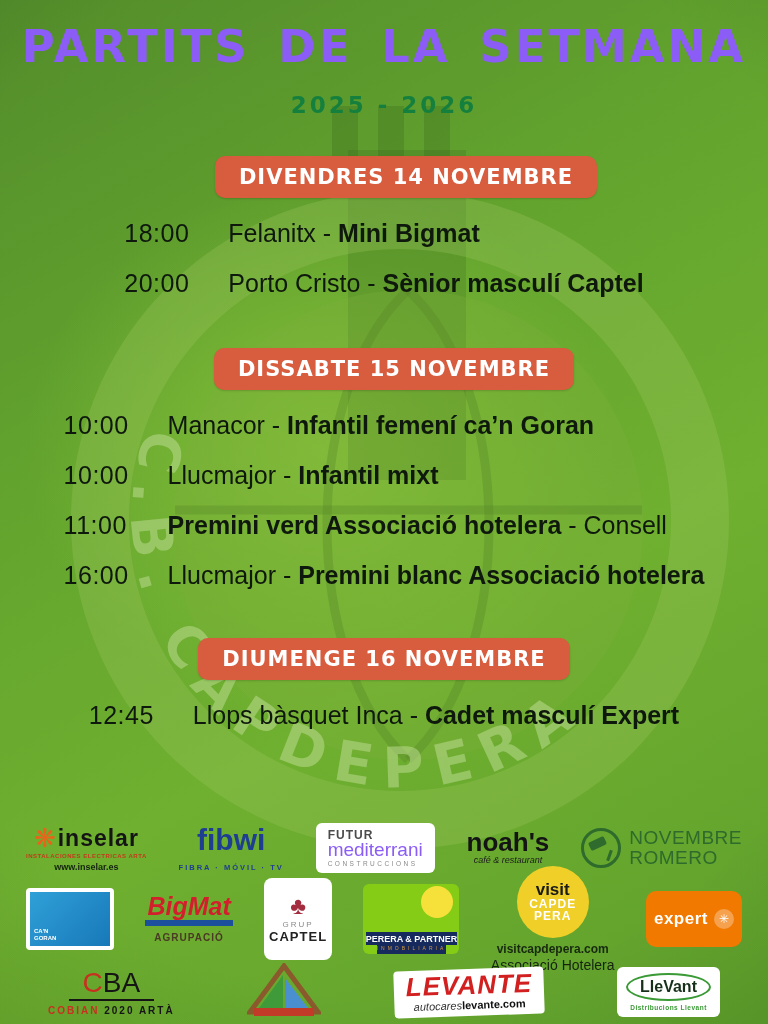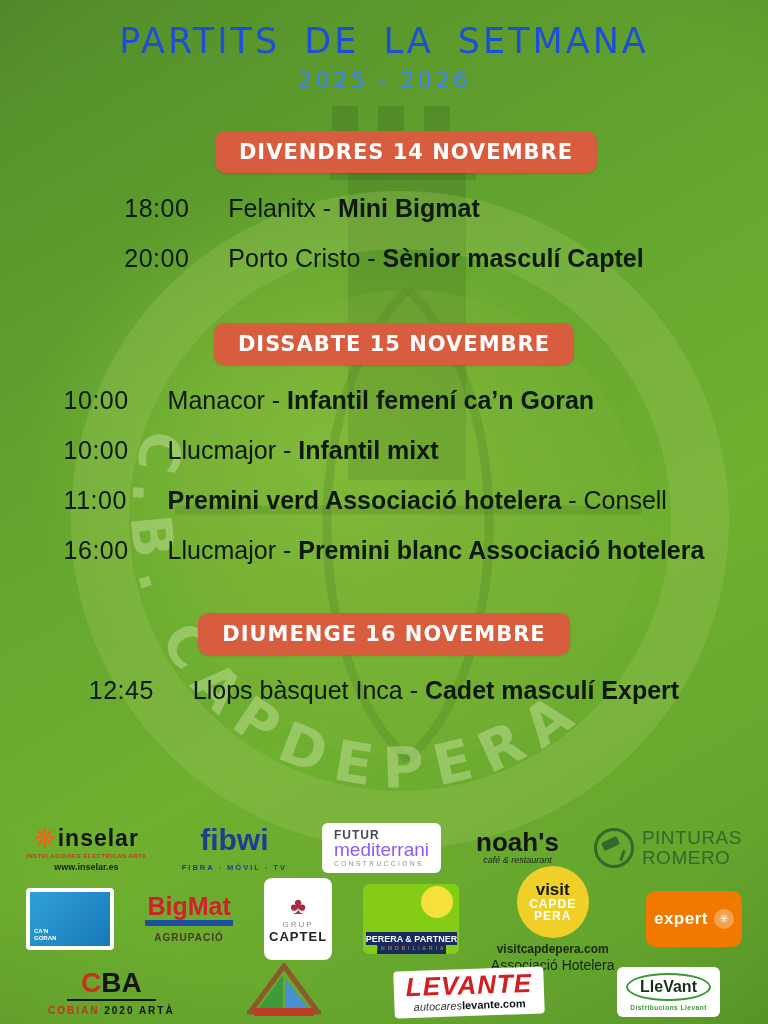--- a/index.html
+++ b/index.html
@@ -10,24 +10,24 @@
       radial-gradient(55% 38% at 42% 44%, rgba(155,210,65,.55) 0%, rgba(155,210,65,0) 70%),
       radial-gradient(120% 95% at 50% 45%, rgba(0,0,0,0) 55%, rgba(18,48,8,.28) 100%),
       linear-gradient(150deg,#538d2b 0%,#63a42e 35%,#6fb030 62%,#5f9f2c 100%);
   }
   .watermark{position:absolute;inset:0;pointer-events:none;}
 
   
   .header{position:relative;text-align:center;padding-top:22px;}
   .title{
     font-family:"DejaVu Sans",sans-serif;
-    font-size:35px;font-weight:400;color:#1d4ed8;letter-spacing:3px;word-spacing:10px;
+    font-size:45px;font-weight:700;color:#8b5cf6;letter-spacing:3px;word-spacing:10px;
     line-height:1.1;
   }
-  .season{font-family:"DejaVu Sans",sans-serif;font-size:23px;font-weight:400;color:#3b82f6;letter-spacing:3px;margin-top:6px;}
+  .season{font-family:"DejaVu Sans",sans-serif;font-size:23px;font-weight:700;color:#15803d;letter-spacing:3px;margin-top:20px;}
 
   
   .day{position:relative;text-align:center;}
   .chip{
     display:inline-block;background:#d85c3e;color:#fff;
     font-family:"DejaVu Sans",sans-serif;font-weight:800;font-size:21px;letter-spacing:1px;
     padding:9px 24px;border-radius:10px;box-shadow:0 1px 2px rgba(0,0,0,.15);
   }
   .day-0 .chip-wrap{margin-top:38px;padding-left:44px;}
   .day-1 .chip-wrap{margin-top:50px;padding-left:20px;}
@@ -68,21 +68,21 @@
   .pr{flex-direction:row;gap:8px;align-items:center;}
   .pr-icon{width:34px;height:34px;border:3px solid #2e6b2c;border-radius:50%;position:relative;flex:none;}
   .pr-roller{position:absolute;top:8px;left:5px;width:17px;height:9px;background:#2e6b2c;border-radius:2px;transform:rotate(-25deg);}
   .pr-handle{position:absolute;bottom:4px;right:7px;width:3px;height:11px;background:#2e6b2c;transform:rotate(20deg);}
   .pr-text{color:#2e6b2c;font-size:19px;line-height:1.05;letter-spacing:.5px;}
   
   .cg-card{width:88px;height:62px;background:#fff;border-radius:4px;padding:4px;box-sizing:border-box;}
   .cg-inner{width:100%;height:100%;background:linear-gradient(135deg,#2fa0d8,#1878b8);position:relative;}
   .cg-text{position:absolute;bottom:4px;left:4px;color:#fff;font-size:6px;font-weight:700;line-height:1.2;white-space:pre-line;}
   
-  .bm-name{font-weight:800;font-size:25px;color:#d31f2c;border-bottom:6px solid #1c4f9c;line-height:.95;padding:0 2px 2px;}
+  .bm-name{font-style:italic;font-weight:800;font-size:25px;color:#d31f2c;border-bottom:6px solid #1c4f9c;line-height:.95;padding:0 2px 2px;}
   .bm-sub{font-size:10px;font-weight:700;color:#4a3a24;letter-spacing:1px;margin-top:6px;}
   
   .cap-card{width:68px;height:82px;background:#fff;border-radius:8px;display:flex;flex-direction:column;align-items:center;justify-content:center;}
   .cap-icon{color:#a32c3e;font-size:24px;line-height:1;}
   .cap-grup{font-size:8px;color:#8a8a8a;letter-spacing:2px;margin-top:2px;}
   .cap-name{font-size:13px;font-weight:800;color:#222;letter-spacing:1px;}
   
   .pp-card{width:96px;height:70px;border-radius:6px;overflow:hidden;background:#84cc16;display:flex;flex-direction:column;}
   .pp-sky{flex:1;position:relative;background:#fdfdfd;}
   .pp-sun{position:absolute;left:10px;top:2px;width:32px;height:32px;border-radius:50%;background:#f5e13a;}
@@ -94,21 +94,21 @@
   .vc-circle{width:72px;height:72px;border-radius:50%;background:#f0d028;display:flex;flex-direction:column;align-items:center;justify-content:center;line-height:1;}
   .vc-visit{font-size:17px;font-weight:800;color:#1a1a1a;}
   .vc-capde,.vc-pera{font-size:12px;font-weight:700;color:#fff;letter-spacing:1px;}
   .vc-url{font-size:12px;font-weight:800;color:#17290f;margin-top:4px;}
   .vc-assoc{font-size:14px;color:#14240f;margin-top:1px;}
   
   .ex-card{width:96px;height:56px;background:#f27900;border-radius:10px;display:flex;flex-direction:row;align-items:center;justify-content:center;gap:6px;}
   .ex-name{color:#fff;font-weight:800;font-size:17px;letter-spacing:.5px;}
   .ex-star{width:20px;height:20px;border-radius:50%;background:rgba(255,255,255,.3);color:#fff;display:flex;align-items:center;justify-content:center;font-size:12px;}
   
-  .cb-mark{font-size:28px;font-weight:700;line-height:1;border-bottom:2px solid #151515;padding:0 14px 2px;}
+  .cb-mark{font-size:28px;font-weight:400;line-height:1;border-bottom:2px solid #151515;padding:0 14px 2px;}
   .cb-c{color:#c8301f;}
   .cb-ba{color:#151515;}
   .cb-sub{margin-top:4px;font-size:10px;font-weight:800;letter-spacing:2px;}
   .cb-sub1{color:#c8301f;}
   .cb-sub2{color:#151515;}
   
   .lv-card{background:#fff;border-radius:4px;padding:3px 12px 5px;transform:rotate(-2deg);display:flex;flex-direction:column;align-items:center;}
   .lv-name{color:#d21f1f;font-weight:900;font-style:italic;font-size:26px;letter-spacing:1px;line-height:1;}
   .lv-sub{font-size:11px;margin-top:1px;color:#111;}
   .lv-sub .lv-a{font-style:italic;font-weight:400;color:#333;}
@@ -221,21 +221,21 @@
     <div class="sp">
       <div class="no-name">noah's</div>
       <div class="no-sub">café &amp; restaurant</div>
     </div>
     <div class="sp pr">
       <div class="pr-icon">
         <div class="pr-roller"></div>
           <div class="pr-handle"></div>
       </div>
       <div class="pr-text">
-        <div>PINTURAS</div>
+        <div>NOVEMBRE</div>
         <div>ROMERO</div>
       </div>
     </div>
   </div>
 
   <div class="sp-row sp-row-2">
     <div class="sp cg-card">
       <div class="cg-inner">
         <div class="cg-text">CA'N
 GORAN</div>

